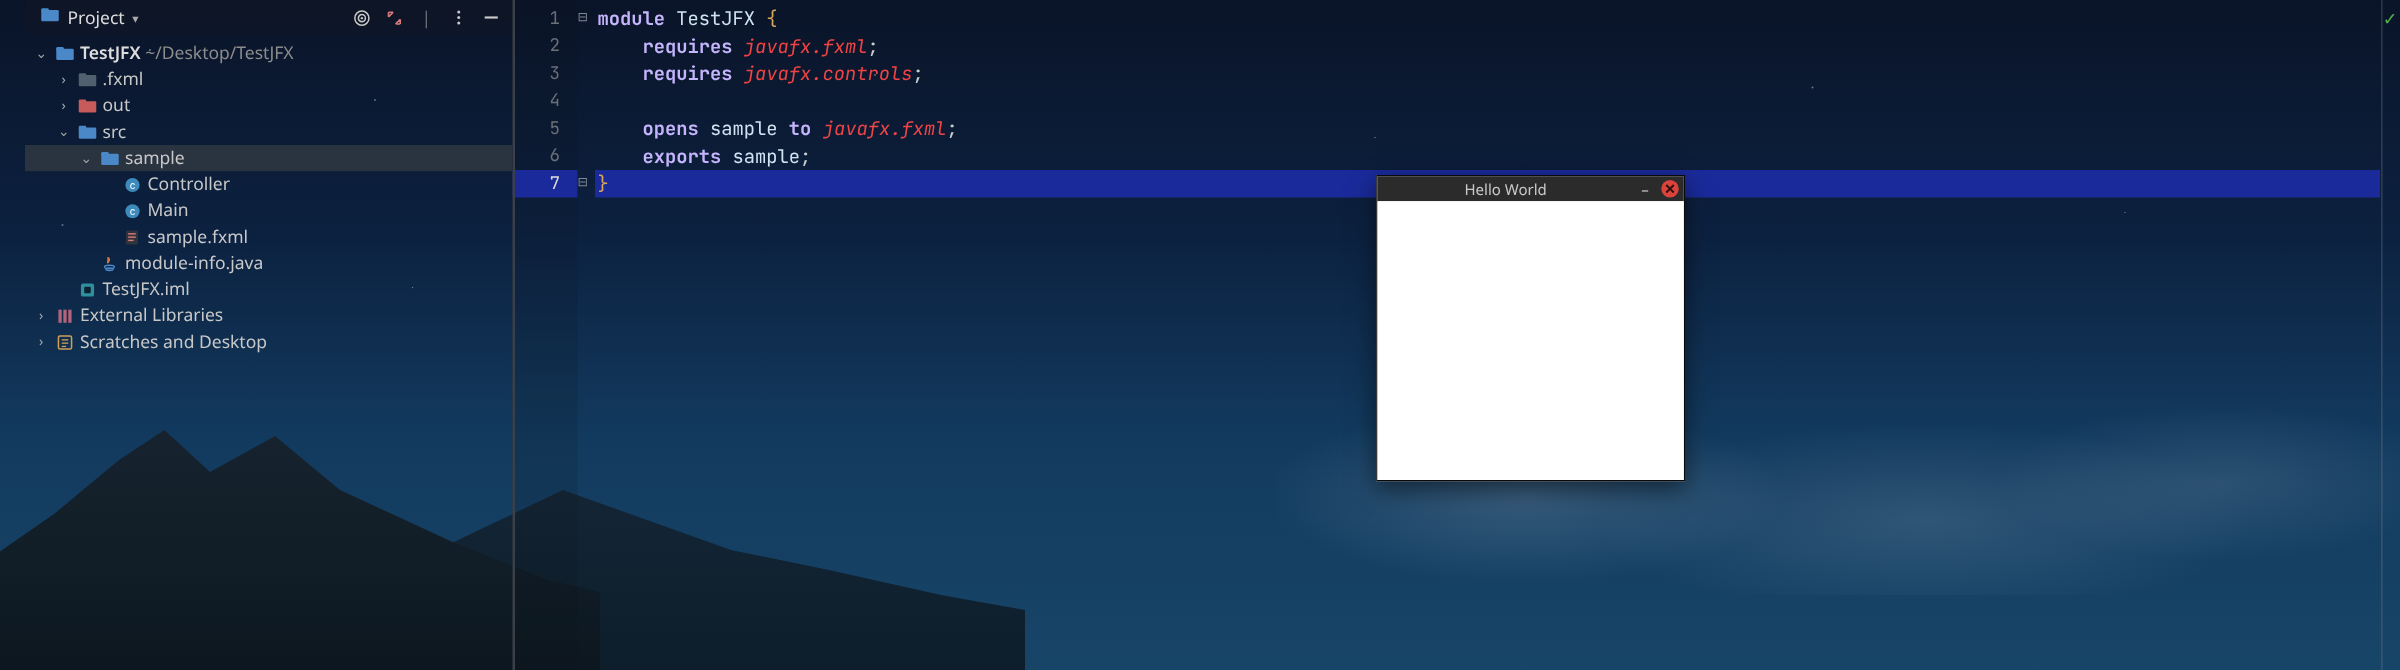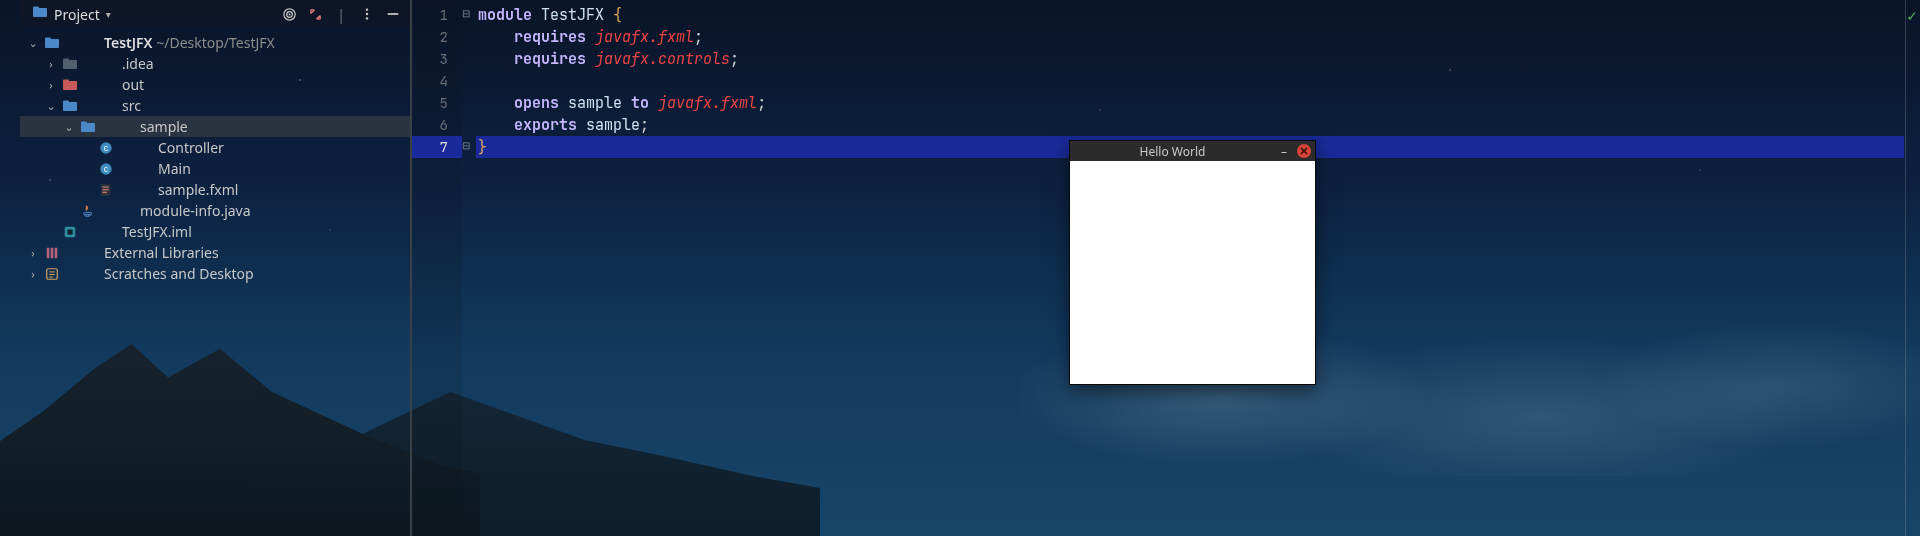--- a/index.html
+++ b/index.html
@@ -49,21 +49,21 @@
     display:flex; align-items:center; gap:6px; padding:2px 6px; border-radius:4px; color:#ddd;
   }
   .spacer { flex:1; }
   .icon-btn { width:22px; height:22px; display:flex; align-items:center; justify-content:center; border-radius:4px; color:#bbb; }
   .chev-down { font-size:10px; color:#aaa; }
 
   .tree { flex:1; padding-top:4px; font-size:14px; overflow:hidden; }
   .row { display:flex; align-items:center; height:21px; padding-left:6px; gap:4px; white-space:nowrap; }
   .row .arrow { width:14px; text-align:center; color:#aaa; font-size:11px; }
   .row .ficon { width:16px; height:16px; display:inline-flex; align-items:center; justify-content:center; flex:none; }
-  .row .label { color:#c8c8c8;margin-left:40px; }
+  .row .label { color:#c8c8c8; }
   .row.selected { background:#2a3340; }
   .ind1 { padding-left:6px; }
   .ind2 { padding-left:24px; }
   .ind3 { padding-left:42px; }
   .ind4 { padding-left:60px; }
   .proj-root .name { color:#ddd; font-weight:600; }
   .proj-root .path { color:#8c8c8c; }
 
   .folder-svg rect{ fill:#4a88c7; }
   .folder-red rect{ fill:#c75a5a; }
@@ -91,21 +91,21 @@
   .id { color:#cfe3f2; }
   .pkg { color:#ef4444; font-style:italic; }
   .punct { color:#c9ccd1; }
   .brace { color:#d8a657; }
 
   .right-bar { width:16px; flex:none; position:relative; padding-top:6px; text-align:center; }
   .right-bar .chk { color:#4caf50; font-size:14px; }
 
   
   .popup {
-    position:absolute; left:659px; top:140px; width:247px; height:245px;
+    position:absolute; left:691px; top:140px; width:247px; height:245px;
     background:#fff; border:1px solid #0a0a0a; display:flex; flex-direction:column;
     box-shadow:0 6px 18px rgba(0,0,0,.5);
   }
   .popup .titlebar {
     height:20px; background:#2b2b2b; color:#c9c9c9; font-size:12px; display:flex; align-items:center;
   }
   .popup .titlebar .t { flex:1; text-align:center; }
   .popup .titlebar .min { width:18px; text-align:center; color:#c9c9c9; }
   .popup .titlebar .close {
     width:14px; height:14px; border-radius:50%; background:#d9433b; margin:0 4px; display:inline-flex; align-items:center; justify-content:center; color:#2b0f0d; font-size:9px;
@@ -180,21 +180,21 @@
       </div>
 
       <div class="row ind2 hover">
         <span class="arrow">›</span>
         <span class="ficon folder-dark">
           <svg width="16" height="16" viewBox="0 0 16 16">
               <rect x="1" y="4" width="14" height="9" rx="1"></rect>
               <rect x="1" y="2.5" width="6" height="3" rx="1"></rect>
             </svg>
         </span>
-        <span class="label">.idea</span>
+        <span class="label">.fxml</span>
       </div>
 
       <div class="row ind2 hover">
         <span class="arrow">›</span>
         <span class="ficon folder-red">
           <svg width="16" height="16" viewBox="0 0 16 16">
               <rect x="1" y="4" width="14" height="9" rx="1"></rect>
               <rect x="1" y="2.5" width="6" height="3" rx="1"></rect>
             </svg>
         </span>

